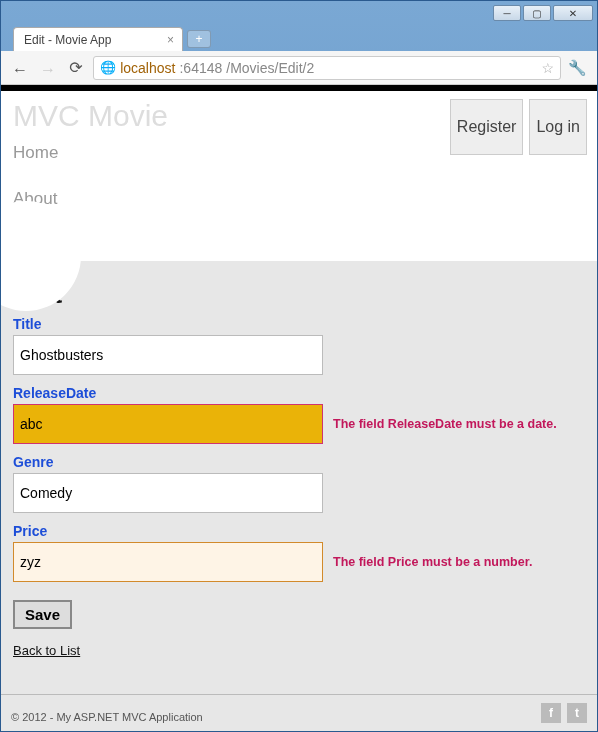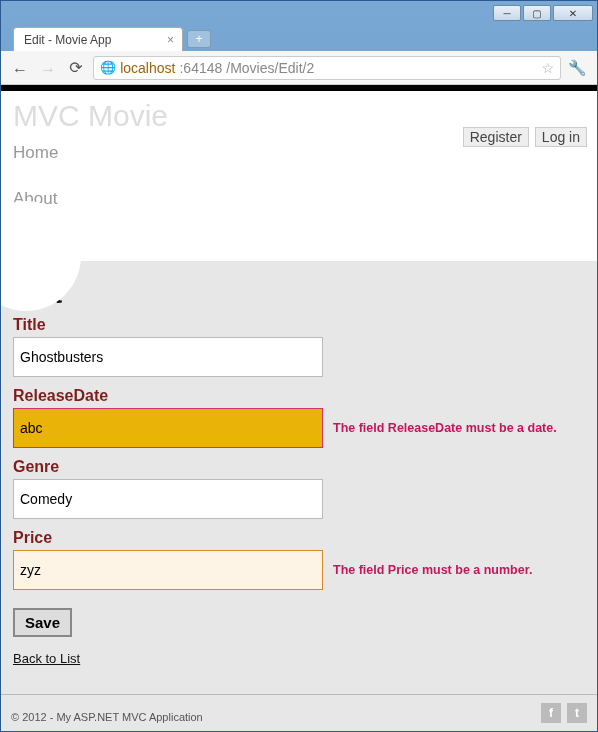--- a/index.html
+++ b/index.html
@@ -28,30 +28,30 @@
 .urlbox .path { color: #888; }
 .star { margin-left: auto; color: #aaa; font-size: 14px; cursor: pointer; }
 .wrench { width: 22px; height: 22px; display: flex; align-items: center; justify-content: center; color: #555; cursor: pointer; font-size: 15px; }
 
 
 .page { flex: 1; overflow: auto; background: #fff; display: flex; flex-direction: column; }
 .blackbar { height: 6px; background: #000; }
 .site-header { background: #fff; padding: 8px 12px 6px 12px; position: relative; }
 .brand { font-size: 30px; font-weight: 300; color: #ddd; font-family: "Segoe UI Light", "Segoe UI", sans-serif; }
 .auth-links { position: absolute; top: 8px; right: 10px; display: flex; gap: 6px; }
-.auth-links a { background: #eee; border: 1px solid #ccc; padding: 1px 6px; font-size: 14px; color: #444; text-decoration: none; cursor: pointer; margin-top: 28px; }
+.auth-links a { background: #eee; border: 1px solid #ccc; padding: 18px 6px; font-size: 16px; color: #444; text-decoration: none; cursor: pointer; }
 .main-nav { display: flex; justify-content: flex-end; gap: 26px; padding-right: 12px; margin-top: 10px; flex-direction: column; }
 .main-nav a { color: #999; font-size: 17px; text-decoration: none; cursor: pointer; }
 
 .body-area { background: #e7e7e7; padding: 18px 12px 12px 12px; flex: 1; position: relative; }
 .hero-circle { position: absolute; top: -60px; left: -30px; width: 110px; height: 110px; background: #fff; border-radius: 50%; }
 
 h2.page-title { font-size: 26px; font-weight: bold; color: #111; margin-bottom: 6px; }
 .field { margin-bottom: 10px; }
-.field label { display: block; font-size: 16px; font-weight: bold; color: #7f1d1d; margin-bottom: 3px; }
+.field label { display: block; font-size: 14px; font-weight: bold; color: #1d4ed8; margin-bottom: 3px; }
 .row { display: flex; align-items: center; gap: 10px; }
 .field input[type=text] { width: 310px; height: 40px; padding: 2px 6px; font-size: 14px; border: 1px solid #bbb; background: #fff; }
 .field input.err-red { border: 1px solid #d0336f; background: #eab308; }
 .field input.err-orange { border: 1px solid #d28a2b; background: #fef4e6; }
 .err-msg { color: #c2185b; font-size: 12.5px; font-weight: bold; }
 
 .save-btn { background: #ddd; border: 2px solid #888; padding: 4px 10px; font-size: 15px; font-weight: bold; cursor: pointer; margin-top: 8px; }
 .back-link { display: inline-block; margin-top: 14px; color: #111; font-size: 13px; text-decoration: underline; cursor: pointer; }
 
 .footer { border-top: 1px solid #bbb; padding: 8px 10px; font-size: 11px; color: #555; display: flex; align-items: flex-end; background: #e7e7e7; }

